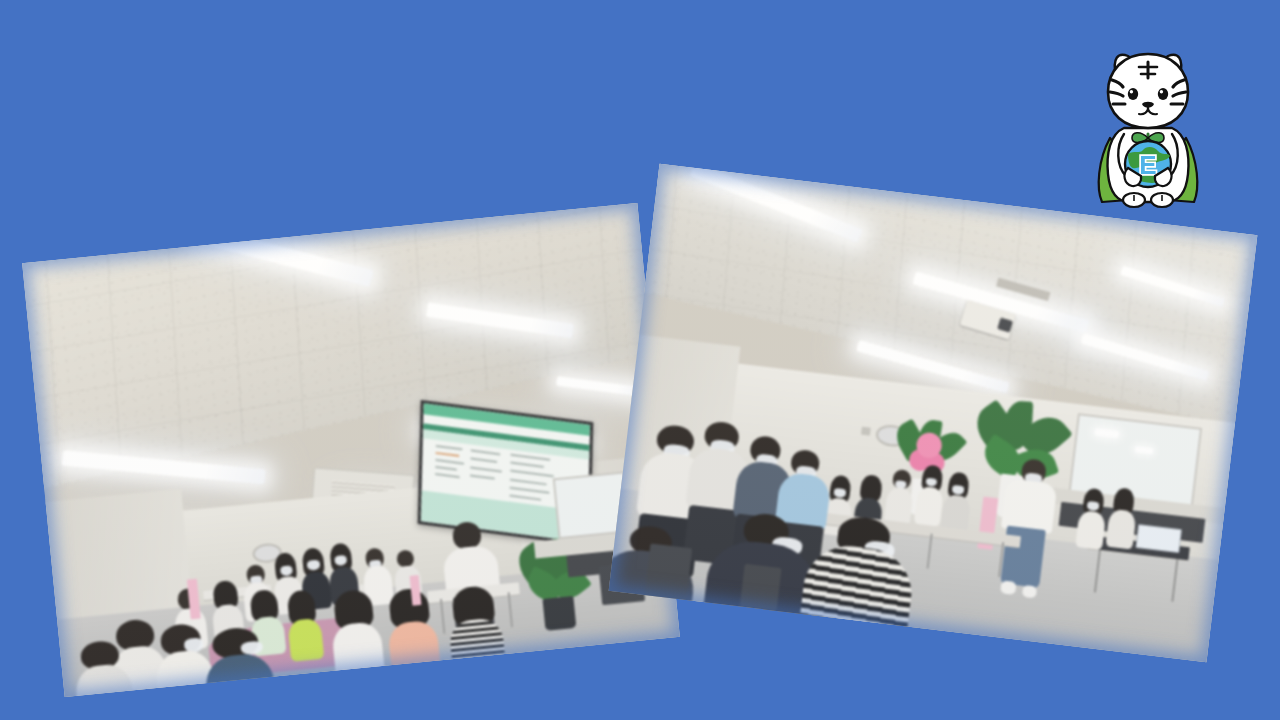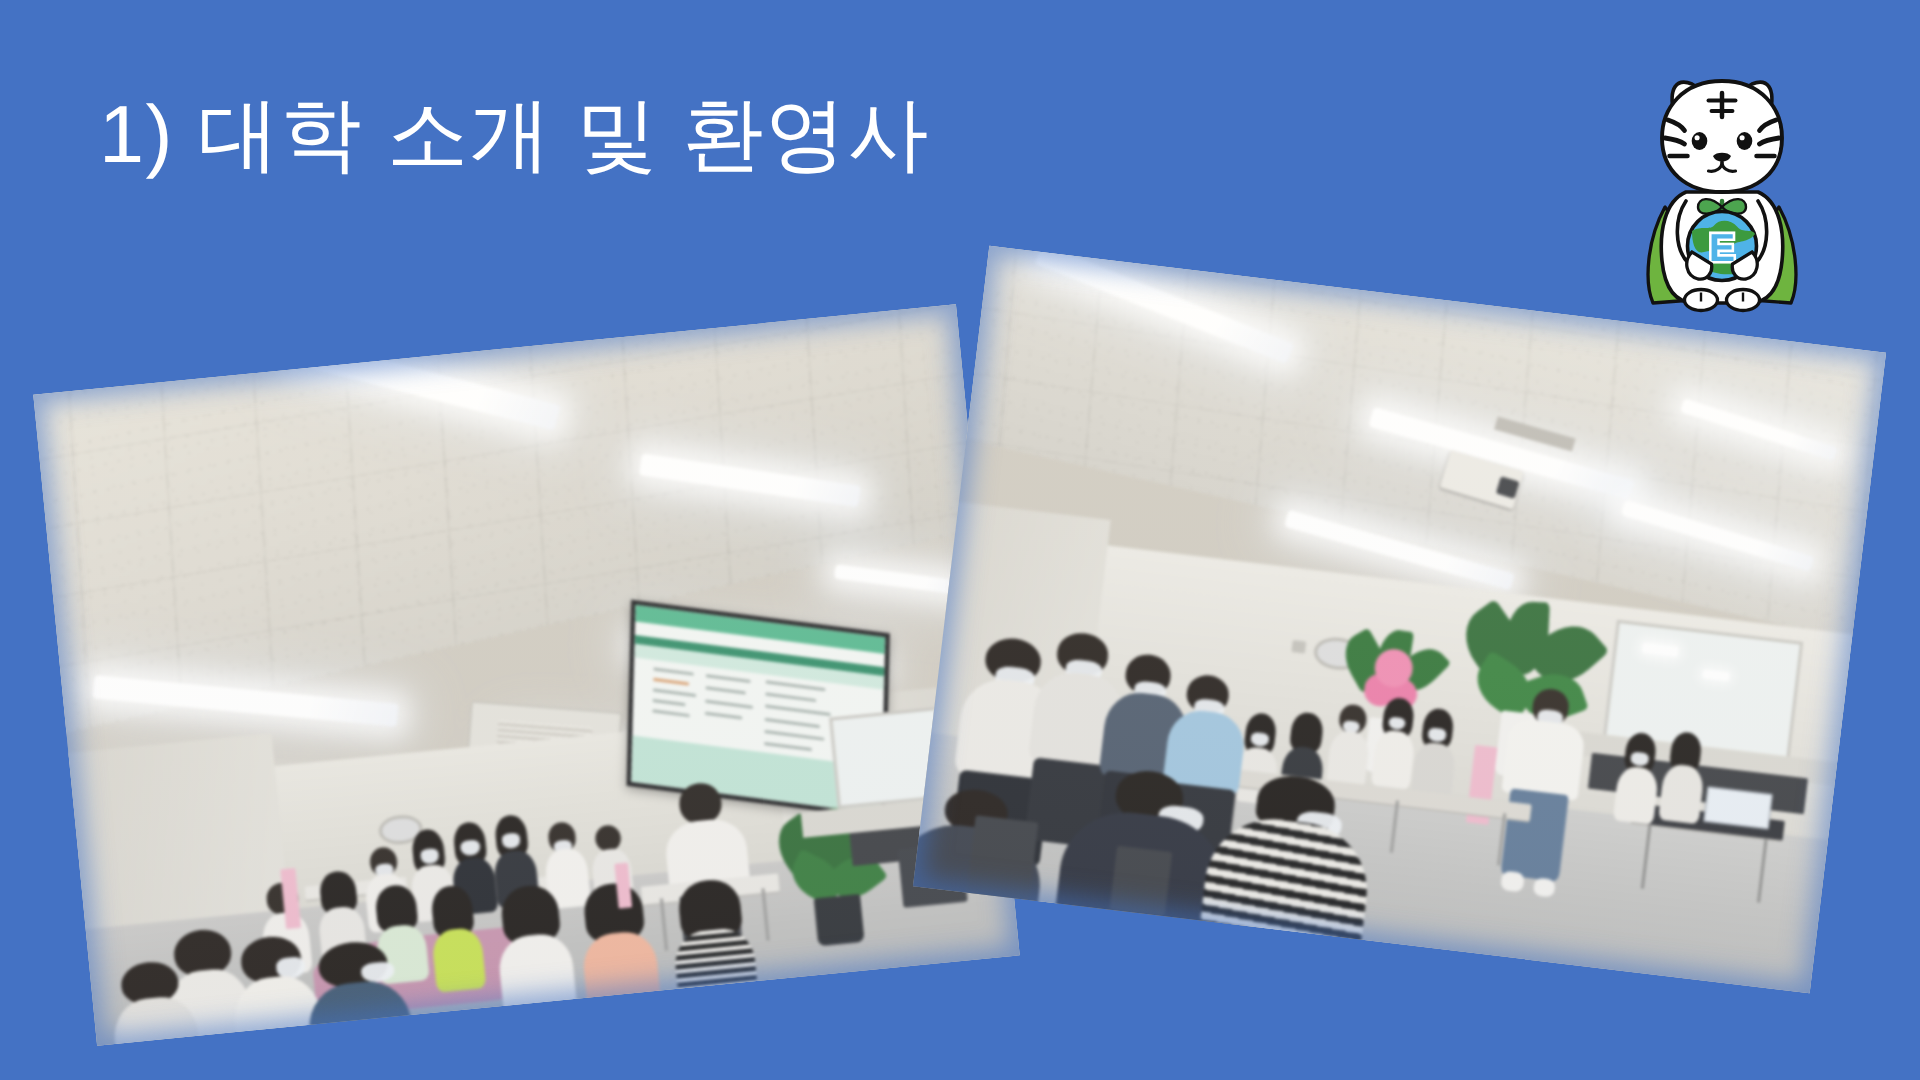--- a/index.html
+++ b/index.html
@@ -148,21 +148,20 @@
     box-shadow:inset 0 0 16px 8px rgba(68,114,196,.55);
   }
   .warm{position:absolute;inset:0;background:
         linear-gradient(180deg,rgba(255,250,235,.14),rgba(200,205,215,.10));}
 </style>
 </head>
 <body style="background: rgb(68, 114, 196);">
 
 <div id="slide" style="background: rgb(68, 114, 196);">
 
-  <div id="title">1) 대학 소개 및 환영사</div>
 
   <div id="mascot">
     <svg viewBox="0 0 120 172" xmlns="http://www.w3.org/2000/svg">
 
       <path d="M22 96 C10 118 8 146 14 160 L40 158 L34 112 Z" fill="#6EB43F" stroke="#111" stroke-width="2.2" stroke-linejoin="round"></path>
       <path d="M98 96 C110 118 112 146 106 160 L80 158 L86 112 Z" fill="#6EB43F" stroke="#111" stroke-width="2.2" stroke-linejoin="round"></path>
 
       <path d="M28 34 C24 16 30 10 40 14 C46 17 50 24 51 30 Z" fill="#fff" stroke="#111" stroke-width="2.4" stroke-linejoin="round"></path>
       <path d="M92 34 C96 16 90 10 80 14 C74 17 70 24 69 30 Z" fill="#fff" stroke="#111" stroke-width="2.4" stroke-linejoin="round"></path>
       <path d="M33 29 C31 20 34 17 39 19 C42 21 44 25 45 28 Z" fill="#d8d8d8"></path>

